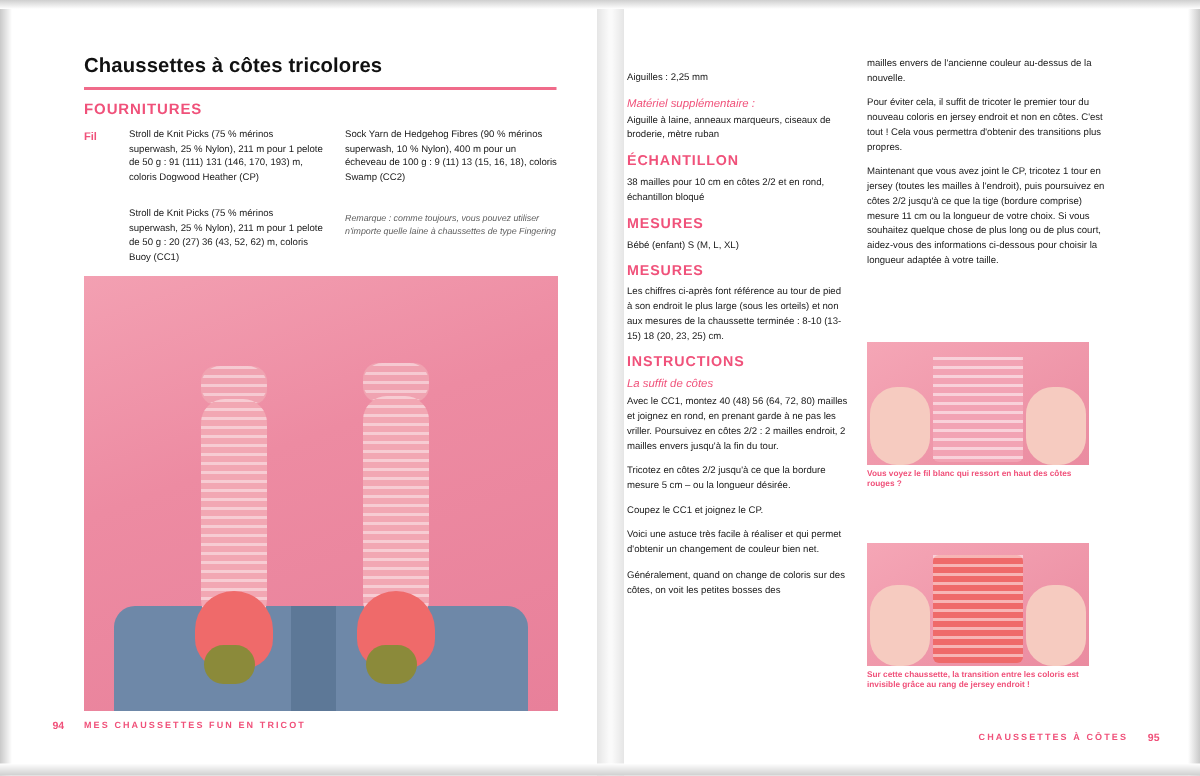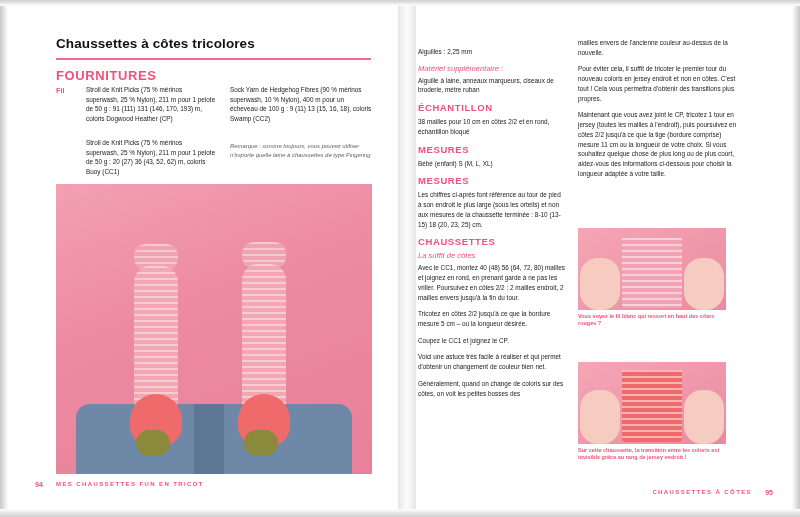--- a/index.html
+++ b/index.html
@@ -26,21 +26,21 @@
   
   .page-left{position:absolute;left:8px;top:6px;width:390px;height:503px;background:#fff;}
   .title{
     position:absolute;left:48px;top:30px;width:320px;
     font-size:13.5px;font-weight:bold;color:#111;letter-spacing:.1px;
   }
   .title-rule{
     position:absolute;left:48px;top:52px;width:315px;height:1.6px;background:#f06b8a;
   }
   .sec-head{
-    font-size:13px;font-weight:bold;color:#f0517a;letter-spacing:.6px;
+    font-size:10px;font-weight:bold;color:#f0517a;letter-spacing:.6px;
   }
   .sec-fournitures{position:absolute;left:48px;top:62px;}
   .lbl-fil{position:absolute;left:48px;top:80px;font-size:7.4px;font-weight:bold;color:#f0517a;}
   .col-a{position:absolute;left:78px;top:79px;width:130px;font-size:6.4px;line-height:1.5;color:#1a1a1a;}
   .col-b{position:absolute;left:222px;top:79px;width:142px;font-size:6.4px;line-height:1.5;color:#1a1a1a;}
   .col-a2{position:absolute;left:78px;top:132px;width:130px;font-size:6.4px;line-height:1.5;color:#1a1a1a;}
   .remark{position:absolute;left:222px;top:136px;width:142px;font-size:5.9px;line-height:1.45;color:#5d5d5d;font-style:italic;}
 
   .photo{
     position:absolute;left:48px;top:178px;width:316px;height:290px;
@@ -141,21 +141,21 @@
 
     <p class="r-h">ÉCHANTILLON</p>
     <p class="r-p">38 mailles pour 10 cm en côtes 2/2 et en rond, échantillon bloqué</p>
 
     <p class="r-h">MESURES</p>
     <p class="r-p">Bébé (enfant) S (M, L, XL)</p>
 
     <p class="r-h">MESURES</p>
     <p class="r-p">Les chiffres ci-après font référence au tour de pied à son endroit le plus large (sous les orteils) et non aux mesures de la chaussette terminée : 8-10 (13-15) 18 (20, 23, 25) cm.</p>
 
-    <p class="r-h">CHAUSSETTES</p>
+    <p class="r-h">INSTRUCTIONS</p>
     <p class="r-sub">La suffit de côtes</p>
     <p class="r-p">Avec le CC1, montez 40 (48) 56 (64, 72, 80) mailles et joignez en rond, en prenant garde à ne pas les vriller. Poursuivez en côtes 2/2 : 2 mailles endroit, 2 mailles envers jusqu'à la fin du tour.</p>
     <p class="r-p">Tricotez en côtes 2/2 jusqu'à ce que la bordure mesure 5 cm – ou la longueur désirée.</p>
     <p class="r-p">Coupez le CC1 et joignez le CP.</p>
     <p class="r-p">Voici une astuce très facile à réaliser et qui permet d'obtenir un changement de couleur bien net.</p>
     <p class="r-p">Généralement, quand on change de coloris sur des côtes, on voit les petites bosses des</p>
   </div>
 
   <div class="rcol2">
     <p class="r-p">mailles envers de l'ancienne couleur au-dessus de la nouvelle.</p>

